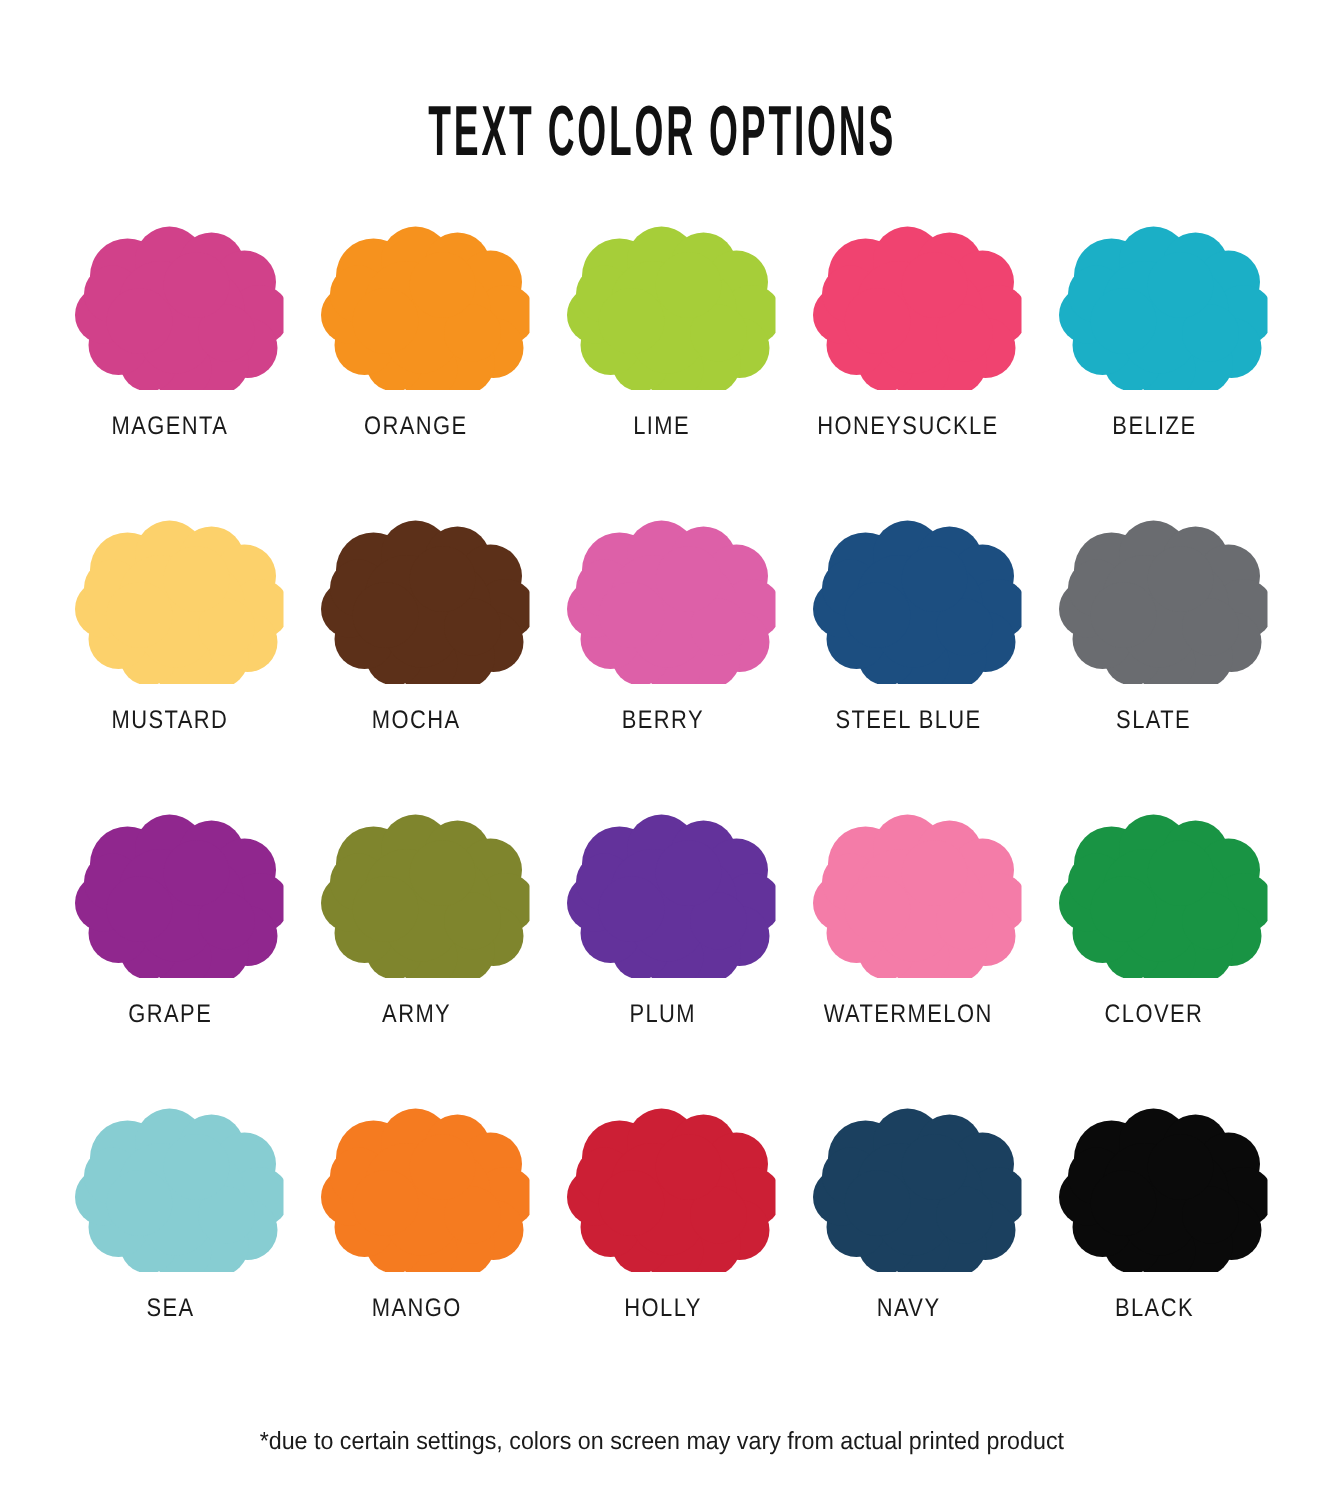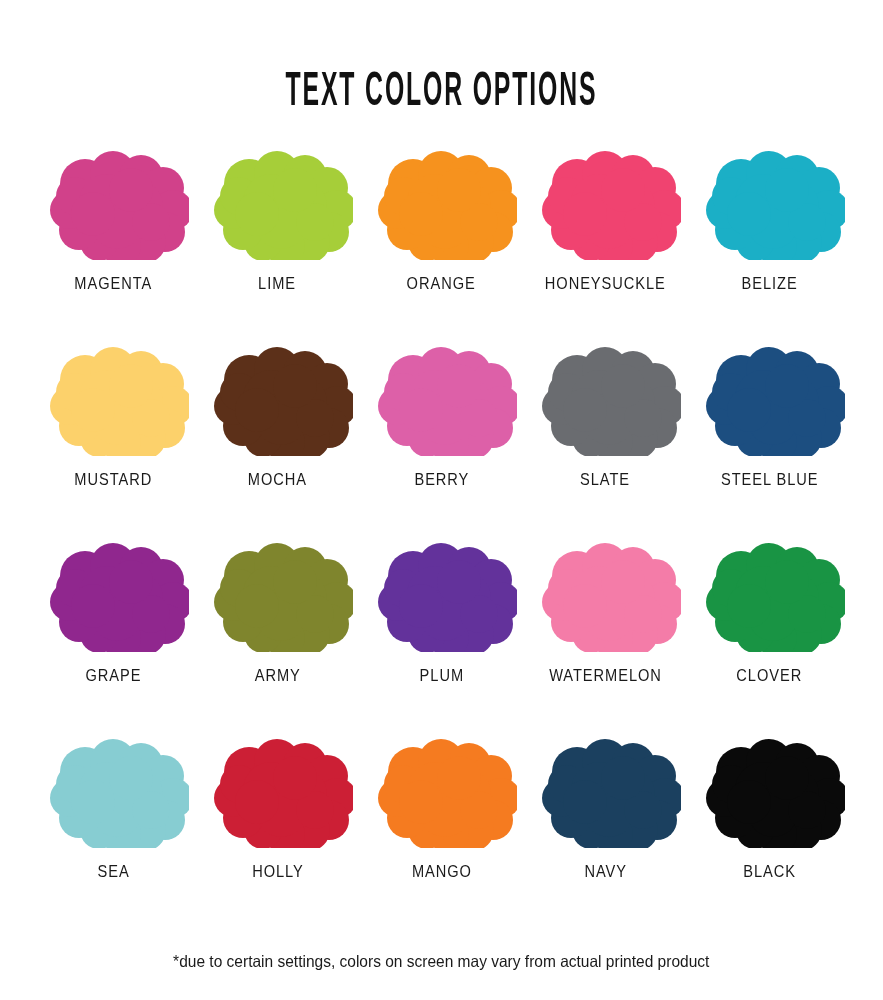--- a/index.html
+++ b/index.html
@@ -131,20 +131,47 @@
               <circle cx="54" cy="72" r="22"></circle>
               <circle cx="112" cy="80" r="19"></circle>
               <circle cx="92" cy="48" r="22"></circle>
             </g>
           </svg>
         </div>
         <div class="swatch-label">MAGENTA</div>
       </div>
       <div class="swatch-cell">
         <div class="blob-wrap">
+          <svg class="blob" viewBox="0 0 150 118" role="img" aria-label="ORANGE">
+            <g fill="#F6921E">
+              <circle cx="46" cy="42" r="25"></circle>
+              <circle cx="74" cy="32" r="23"></circle>
+              <circle cx="102" cy="35" r="22"></circle>
+              <circle cx="124" cy="46" r="21"></circle>
+              <circle cx="134" cy="68" r="20"></circle>
+              <circle cx="126" cy="90" r="20"></circle>
+              <circle cx="106" cy="100" r="21"></circle>
+              <circle cx="82" cy="104" r="20"></circle>
+              <circle cx="60" cy="100" r="19"></circle>
+              <circle cx="40" cy="88" r="20"></circle>
+              <circle cx="30" cy="68" r="19"></circle>
+              <circle cx="36" cy="54" r="19"></circle>
+              <circle cx="68" cy="60" r="28"></circle>
+              <circle cx="98" cy="64" r="26"></circle>
+              <circle cx="78" cy="82" r="25"></circle>
+              <circle cx="54" cy="72" r="22"></circle>
+              <circle cx="112" cy="80" r="19"></circle>
+              <circle cx="92" cy="48" r="22"></circle>
+            </g>
+          </svg>
+        </div>
+        <div class="swatch-label">ORANGE</div>
+      </div>
+      <div class="swatch-cell">
+        <div class="blob-wrap">
           <svg class="blob" viewBox="0 0 150 118" role="img" aria-label="LIME">
             <g fill="#A6CE39">
               <circle cx="46" cy="42" r="25"></circle>
               <circle cx="74" cy="32" r="23"></circle>
               <circle cx="102" cy="35" r="22"></circle>
               <circle cx="124" cy="46" r="21"></circle>
               <circle cx="134" cy="68" r="20"></circle>
               <circle cx="126" cy="90" r="20"></circle>
               <circle cx="106" cy="100" r="21"></circle>
               <circle cx="82" cy="104" r="20"></circle>
@@ -158,47 +185,20 @@
               <circle cx="54" cy="72" r="22"></circle>
               <circle cx="112" cy="80" r="19"></circle>
               <circle cx="92" cy="48" r="22"></circle>
             </g>
           </svg>
         </div>
         <div class="swatch-label">LIME</div>
       </div>
       <div class="swatch-cell">
         <div class="blob-wrap">
-          <svg class="blob" viewBox="0 0 150 118" role="img" aria-label="ORANGE">
-            <g fill="#F6921E">
-              <circle cx="46" cy="42" r="25"></circle>
-              <circle cx="74" cy="32" r="23"></circle>
-              <circle cx="102" cy="35" r="22"></circle>
-              <circle cx="124" cy="46" r="21"></circle>
-              <circle cx="134" cy="68" r="20"></circle>
-              <circle cx="126" cy="90" r="20"></circle>
-              <circle cx="106" cy="100" r="21"></circle>
-              <circle cx="82" cy="104" r="20"></circle>
-              <circle cx="60" cy="100" r="19"></circle>
-              <circle cx="40" cy="88" r="20"></circle>
-              <circle cx="30" cy="68" r="19"></circle>
-              <circle cx="36" cy="54" r="19"></circle>
-              <circle cx="68" cy="60" r="28"></circle>
-              <circle cx="98" cy="64" r="26"></circle>
-              <circle cx="78" cy="82" r="25"></circle>
-              <circle cx="54" cy="72" r="22"></circle>
-              <circle cx="112" cy="80" r="19"></circle>
-              <circle cx="92" cy="48" r="22"></circle>
-            </g>
-          </svg>
-        </div>
-        <div class="swatch-label">ORANGE</div>
-      </div>
-      <div class="swatch-cell">
-        <div class="blob-wrap">
           <svg class="blob" viewBox="0 0 150 118" role="img" aria-label="HONEYSUCKLE">
             <g fill="#F04370">
               <circle cx="46" cy="42" r="25"></circle>
               <circle cx="74" cy="32" r="23"></circle>
               <circle cx="102" cy="35" r="22"></circle>
               <circle cx="124" cy="46" r="21"></circle>
               <circle cx="134" cy="68" r="20"></circle>
               <circle cx="126" cy="90" r="20"></circle>
               <circle cx="106" cy="100" r="21"></circle>
               <circle cx="82" cy="104" r="20"></circle>
@@ -320,20 +320,47 @@
               <circle cx="54" cy="72" r="22"></circle>
               <circle cx="112" cy="80" r="19"></circle>
               <circle cx="92" cy="48" r="22"></circle>
             </g>
           </svg>
         </div>
         <div class="swatch-label">BERRY</div>
       </div>
       <div class="swatch-cell">
         <div class="blob-wrap">
+          <svg class="blob" viewBox="0 0 150 118" role="img" aria-label="STEEL BLUE">
+            <g fill="#1C4E80">
+              <circle cx="46" cy="42" r="25"></circle>
+              <circle cx="74" cy="32" r="23"></circle>
+              <circle cx="102" cy="35" r="22"></circle>
+              <circle cx="124" cy="46" r="21"></circle>
+              <circle cx="134" cy="68" r="20"></circle>
+              <circle cx="126" cy="90" r="20"></circle>
+              <circle cx="106" cy="100" r="21"></circle>
+              <circle cx="82" cy="104" r="20"></circle>
+              <circle cx="60" cy="100" r="19"></circle>
+              <circle cx="40" cy="88" r="20"></circle>
+              <circle cx="30" cy="68" r="19"></circle>
+              <circle cx="36" cy="54" r="19"></circle>
+              <circle cx="68" cy="60" r="28"></circle>
+              <circle cx="98" cy="64" r="26"></circle>
+              <circle cx="78" cy="82" r="25"></circle>
+              <circle cx="54" cy="72" r="22"></circle>
+              <circle cx="112" cy="80" r="19"></circle>
+              <circle cx="92" cy="48" r="22"></circle>
+            </g>
+          </svg>
+        </div>
+        <div class="swatch-label">STEEL BLUE</div>
+      </div>
+      <div class="swatch-cell">
+        <div class="blob-wrap">
           <svg class="blob" viewBox="0 0 150 118" role="img" aria-label="SLATE">
             <g fill="#6A6C70">
               <circle cx="46" cy="42" r="25"></circle>
               <circle cx="74" cy="32" r="23"></circle>
               <circle cx="102" cy="35" r="22"></circle>
               <circle cx="124" cy="46" r="21"></circle>
               <circle cx="134" cy="68" r="20"></circle>
               <circle cx="126" cy="90" r="20"></circle>
               <circle cx="106" cy="100" r="21"></circle>
               <circle cx="82" cy="104" r="20"></circle>
@@ -347,47 +374,20 @@
               <circle cx="54" cy="72" r="22"></circle>
               <circle cx="112" cy="80" r="19"></circle>
               <circle cx="92" cy="48" r="22"></circle>
             </g>
           </svg>
         </div>
         <div class="swatch-label">SLATE</div>
       </div>
       <div class="swatch-cell">
         <div class="blob-wrap">
-          <svg class="blob" viewBox="0 0 150 118" role="img" aria-label="STEEL BLUE">
-            <g fill="#1C4E80">
-              <circle cx="46" cy="42" r="25"></circle>
-              <circle cx="74" cy="32" r="23"></circle>
-              <circle cx="102" cy="35" r="22"></circle>
-              <circle cx="124" cy="46" r="21"></circle>
-              <circle cx="134" cy="68" r="20"></circle>
-              <circle cx="126" cy="90" r="20"></circle>
-              <circle cx="106" cy="100" r="21"></circle>
-              <circle cx="82" cy="104" r="20"></circle>
-              <circle cx="60" cy="100" r="19"></circle>
-              <circle cx="40" cy="88" r="20"></circle>
-              <circle cx="30" cy="68" r="19"></circle>
-              <circle cx="36" cy="54" r="19"></circle>
-              <circle cx="68" cy="60" r="28"></circle>
-              <circle cx="98" cy="64" r="26"></circle>
-              <circle cx="78" cy="82" r="25"></circle>
-              <circle cx="54" cy="72" r="22"></circle>
-              <circle cx="112" cy="80" r="19"></circle>
-              <circle cx="92" cy="48" r="22"></circle>
-            </g>
-          </svg>
-        </div>
-        <div class="swatch-label">STEEL BLUE</div>
-      </div>
-      <div class="swatch-cell">
-        <div class="blob-wrap">
           <svg class="blob" viewBox="0 0 150 118" role="img" aria-label="GRAPE">
             <g fill="#90278E">
               <circle cx="46" cy="42" r="25"></circle>
               <circle cx="74" cy="32" r="23"></circle>
               <circle cx="102" cy="35" r="22"></circle>
               <circle cx="124" cy="46" r="21"></circle>
               <circle cx="134" cy="68" r="20"></circle>
               <circle cx="126" cy="90" r="20"></circle>
               <circle cx="106" cy="100" r="21"></circle>
               <circle cx="82" cy="104" r="20"></circle>
@@ -536,20 +536,47 @@
               <circle cx="54" cy="72" r="22"></circle>
               <circle cx="112" cy="80" r="19"></circle>
               <circle cx="92" cy="48" r="22"></circle>
             </g>
           </svg>
         </div>
         <div class="swatch-label">SEA</div>
       </div>
       <div class="swatch-cell">
         <div class="blob-wrap">
+          <svg class="blob" viewBox="0 0 150 118" role="img" aria-label="MANGO">
+            <g fill="#F57B20">
+              <circle cx="46" cy="42" r="25"></circle>
+              <circle cx="74" cy="32" r="23"></circle>
+              <circle cx="102" cy="35" r="22"></circle>
+              <circle cx="124" cy="46" r="21"></circle>
+              <circle cx="134" cy="68" r="20"></circle>
+              <circle cx="126" cy="90" r="20"></circle>
+              <circle cx="106" cy="100" r="21"></circle>
+              <circle cx="82" cy="104" r="20"></circle>
+              <circle cx="60" cy="100" r="19"></circle>
+              <circle cx="40" cy="88" r="20"></circle>
+              <circle cx="30" cy="68" r="19"></circle>
+              <circle cx="36" cy="54" r="19"></circle>
+              <circle cx="68" cy="60" r="28"></circle>
+              <circle cx="98" cy="64" r="26"></circle>
+              <circle cx="78" cy="82" r="25"></circle>
+              <circle cx="54" cy="72" r="22"></circle>
+              <circle cx="112" cy="80" r="19"></circle>
+              <circle cx="92" cy="48" r="22"></circle>
+            </g>
+          </svg>
+        </div>
+        <div class="swatch-label">MANGO</div>
+      </div>
+      <div class="swatch-cell">
+        <div class="blob-wrap">
           <svg class="blob" viewBox="0 0 150 118" role="img" aria-label="HOLLY">
             <g fill="#CC1F35">
               <circle cx="46" cy="42" r="25"></circle>
               <circle cx="74" cy="32" r="23"></circle>
               <circle cx="102" cy="35" r="22"></circle>
               <circle cx="124" cy="46" r="21"></circle>
               <circle cx="134" cy="68" r="20"></circle>
               <circle cx="126" cy="90" r="20"></circle>
               <circle cx="106" cy="100" r="21"></circle>
               <circle cx="82" cy="104" r="20"></circle>
@@ -563,47 +590,20 @@
               <circle cx="54" cy="72" r="22"></circle>
               <circle cx="112" cy="80" r="19"></circle>
               <circle cx="92" cy="48" r="22"></circle>
             </g>
           </svg>
         </div>
         <div class="swatch-label">HOLLY</div>
       </div>
       <div class="swatch-cell">
         <div class="blob-wrap">
-          <svg class="blob" viewBox="0 0 150 118" role="img" aria-label="MANGO">
-            <g fill="#F57B20">
-              <circle cx="46" cy="42" r="25"></circle>
-              <circle cx="74" cy="32" r="23"></circle>
-              <circle cx="102" cy="35" r="22"></circle>
-              <circle cx="124" cy="46" r="21"></circle>
-              <circle cx="134" cy="68" r="20"></circle>
-              <circle cx="126" cy="90" r="20"></circle>
-              <circle cx="106" cy="100" r="21"></circle>
-              <circle cx="82" cy="104" r="20"></circle>
-              <circle cx="60" cy="100" r="19"></circle>
-              <circle cx="40" cy="88" r="20"></circle>
-              <circle cx="30" cy="68" r="19"></circle>
-              <circle cx="36" cy="54" r="19"></circle>
-              <circle cx="68" cy="60" r="28"></circle>
-              <circle cx="98" cy="64" r="26"></circle>
-              <circle cx="78" cy="82" r="25"></circle>
-              <circle cx="54" cy="72" r="22"></circle>
-              <circle cx="112" cy="80" r="19"></circle>
-              <circle cx="92" cy="48" r="22"></circle>
-            </g>
-          </svg>
-        </div>
-        <div class="swatch-label">MANGO</div>
-      </div>
-      <div class="swatch-cell">
-        <div class="blob-wrap">
           <svg class="blob" viewBox="0 0 150 118" role="img" aria-label="NAVY">
             <g fill="#1B405F">
               <circle cx="46" cy="42" r="25"></circle>
               <circle cx="74" cy="32" r="23"></circle>
               <circle cx="102" cy="35" r="22"></circle>
               <circle cx="124" cy="46" r="21"></circle>
               <circle cx="134" cy="68" r="20"></circle>
               <circle cx="126" cy="90" r="20"></circle>
               <circle cx="106" cy="100" r="21"></circle>
               <circle cx="82" cy="104" r="20"></circle>

